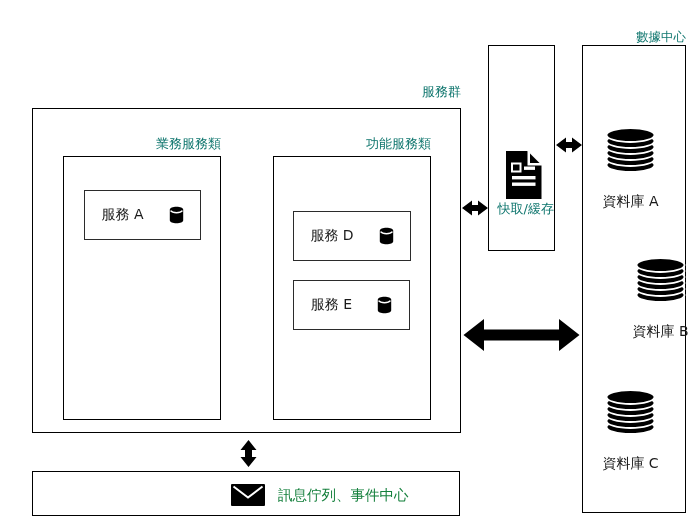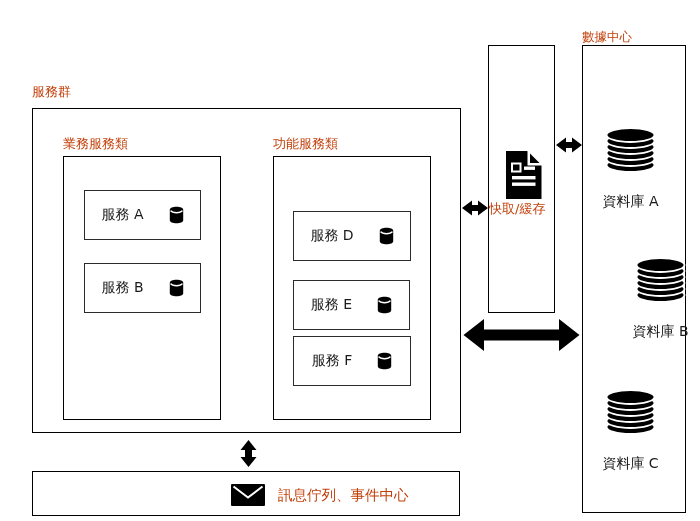--- a/index.html
+++ b/index.html
@@ -8,33 +8,33 @@
     font-family:"DejaVu Sans","Liberation Sans",sans-serif;
     position:relative;overflow:hidden;color:#1a1a1a;
   }
   .canvas{position:absolute;left:0;top:0;width:700px;height:521px;background:#ffffff;}
   .box{position:absolute;border:1.5px solid #000;box-sizing:border-box;background:#ffffff;}
   .svc{
     position:absolute;border:1px solid #2b2b2b;box-sizing:border-box;background:#ffffff;
     display:flex;align-items:center;justify-content:center;gap:25px;
     font-size:14px;color:#1a1a1a;
   }
-  .lbl{position:absolute;text-align:left;color:#c2410c;line-height:1.15;}
+  .lbl{position:absolute;text-align:right;color:#0f766e;line-height:1.15;}
   .lbl-13{font-size:13px;}
   .lbl-12{font-size:12.5px;}
   .dbgrp{
     position:absolute;left:582px;width:97px;
     display:flex;flex-direction:column;align-items:center;gap:20px;
     font-size:14px;color:#1a1a1a;
   }
   .arrow{position:absolute;}
   .mq-content{
     position:absolute;left:231px;top:482px;height:26px;
     display:flex;align-items:center;gap:13px;
-    font-size:14.5px;color:#c2410c;
+    font-size:14.5px;color:#15803d;
   }
   svg{display:block;}
 </style>
 </head>
 <body>
 
 <div class="canvas">
 
   <div class="lbl lbl-13" style="left:32px;top:85px;width:429px;">服務群</div>
   <div class="box" style="left:32px;top:108px;width:429px;height:325px;"></div>
@@ -48,29 +48,20 @@
   <div class="svc" style="left:84px;top:190px;width:117px;height:50px;">
     <span>服務 A</span>
     <span>
       <svg width="15" height="18" viewBox="0 0 15 18">
           <path d="M0.8 3.8 C0.8 1.9 3.8 0.8 7.5 0.8 C11.2 0.8 14.2 1.9 14.2 3.8 L14.2 14.2 C14.2 16.1 11.2 17.2 7.5 17.2 C3.8 17.2 0.8 16.1 0.8 14.2 Z" fill="#000"></path>
           <path d="M1.6 4.6 C2.6 6 5 6.7 7.5 6.7 C10 6.7 12.4 6 13.4 4.6" stroke="#fff" stroke-width="1.5" fill="none"></path>
         </svg>
     </span>
   </div>
 
-  <div class="svc" style="left:84px;top:263px;width:117px;height:50px;">
-    <span>服務 B</span>
-    <span>
-      <svg width="15" height="18" viewBox="0 0 15 18">
-          <path d="M0.8 3.8 C0.8 1.9 3.8 0.8 7.5 0.8 C11.2 0.8 14.2 1.9 14.2 3.8 L14.2 14.2 C14.2 16.1 11.2 17.2 7.5 17.2 C3.8 17.2 0.8 16.1 0.8 14.2 Z" fill="#000"></path>
-          <path d="M1.6 4.6 C2.6 6 5 6.7 7.5 6.7 C10 6.7 12.4 6 13.4 4.6" stroke="#fff" stroke-width="1.5" fill="none"></path>
-        </svg>
-    </span>
-  </div>
 
 
   <div class="svc" style="left:293px;top:190px;width:118px;height:50px;margin-top:21px;">
     <span>服務 D</span>
     <span>
       <svg width="15" height="18" viewBox="0 0 15 18">
           <path d="M0.8 3.8 C0.8 1.9 3.8 0.8 7.5 0.8 C11.2 0.8 14.2 1.9 14.2 3.8 L14.2 14.2 C14.2 16.1 11.2 17.2 7.5 17.2 C3.8 17.2 0.8 16.1 0.8 14.2 Z" fill="#000"></path>
           <path d="M1.6 4.6 C2.6 6 5 6.7 7.5 6.7 C10 6.7 12.4 6 13.4 4.6" stroke="#fff" stroke-width="1.5" fill="none"></path>
         </svg>
     </span>
@@ -79,31 +70,22 @@
   <div class="svc" style="left:293px;top:280px;width:117px;height:50px;">
     <span>服務 E</span>
     <span>
       <svg width="15" height="18" viewBox="0 0 15 18">
           <path d="M0.8 3.8 C0.8 1.9 3.8 0.8 7.5 0.8 C11.2 0.8 14.2 1.9 14.2 3.8 L14.2 14.2 C14.2 16.1 11.2 17.2 7.5 17.2 C3.8 17.2 0.8 16.1 0.8 14.2 Z" fill="#000"></path>
           <path d="M1.6 4.6 C2.6 6 5 6.7 7.5 6.7 C10 6.7 12.4 6 13.4 4.6" stroke="#fff" stroke-width="1.5" fill="none"></path>
         </svg>
     </span>
   </div>
 
-  <div class="svc" style="left:293px;top:336px;width:118px;height:50px;">
-    <span>服務 F</span>
-    <span>
-      <svg width="15" height="18" viewBox="0 0 15 18">
-          <path d="M0.8 3.8 C0.8 1.9 3.8 0.8 7.5 0.8 C11.2 0.8 14.2 1.9 14.2 3.8 L14.2 14.2 C14.2 16.1 11.2 17.2 7.5 17.2 C3.8 17.2 0.8 16.1 0.8 14.2 Z" fill="#000"></path>
-          <path d="M1.6 4.6 C2.6 6 5 6.7 7.5 6.7 C10 6.7 12.4 6 13.4 4.6" stroke="#fff" stroke-width="1.5" fill="none"></path>
-        </svg>
-    </span>
-  </div>
 
-  <div class="box" style="left:488px;top:45px;width:67px;height:268px;">
+  <div class="box" style="left:488px;top:45px;width:67px;height:206px;">
     <span style="position:absolute;left:16px;top:104px;">
       <svg width="38" height="50" viewBox="0 0 38 50">
         <path d="M1 1 H22.5 L36.5 15 V49 H1 Z" fill="#000"></path>
         <path d="M22.5 0 L38 15.5 L22.5 15.5 Z" fill="#fff"></path>
         <path d="M25 3.5 L34.5 13 L25 13 Z" fill="#000"></path>
         <rect x="7" y="13.5" width="8.5" height="8" fill="none" stroke="#fff" stroke-width="2"></rect>
         <rect x="19" y="16.5" width="11" height="3.4" fill="#fff"></rect>
         <rect x="7" y="26" width="23.5" height="3.4" fill="#fff"></rect>
         <rect x="7" y="32.5" width="23.5" height="3.4" fill="#fff"></rect>
       </svg>

